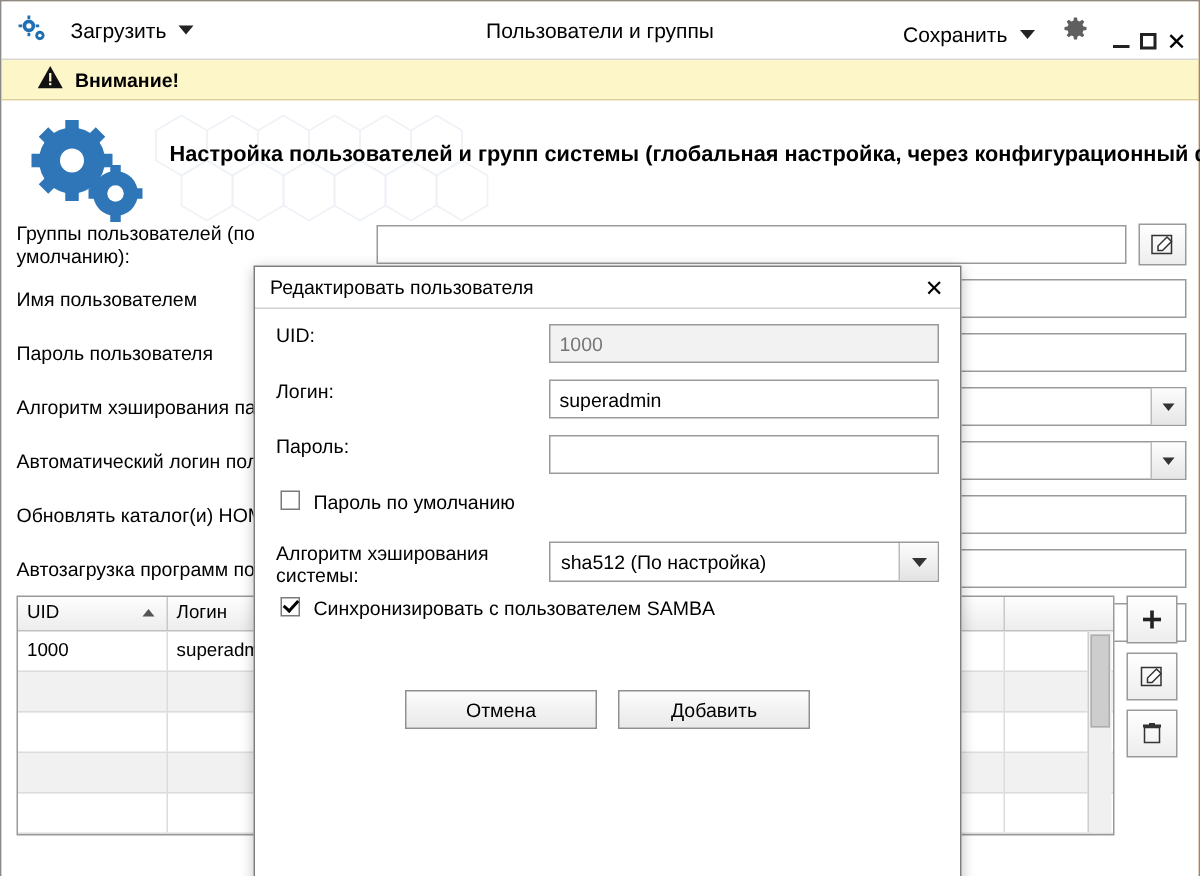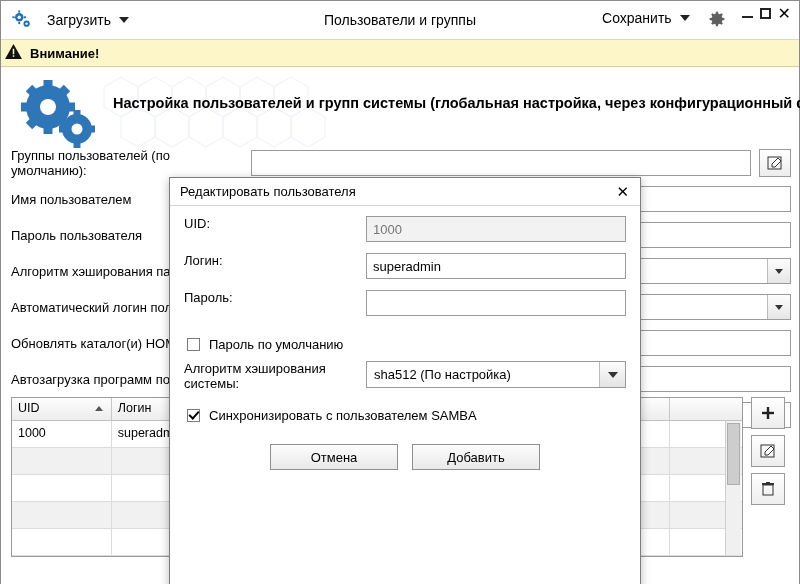--- a/index.html
+++ b/index.html
@@ -61,21 +61,21 @@
   .tb-title {
     position: absolute;
     left: 0; right: 0;
     text-align: center;
     font-size: 14px;
     pointer-events: none;
   }
   .tb-right {
     margin-left: auto;
     display: flex;
-    align-items: flex-start;
+    align-items: flex-end;
     gap: 12px;
     padding-right: 8px;
   }
   .win-buttons {
     display: flex;
     align-items: center;
     gap: 7px;
     font-size: 13px;
     padding-left: 2px;
   }
@@ -99,21 +99,21 @@
   }
 
   
   .warnbar {
     height: 26px;
     background: #fdf6c8;
     border-bottom: 1px solid #d9d0a0;
     display: flex;
     align-items: center;
     gap: 8px;
-    padding-left: 4px;
+    padding-left: 24px;
     font-size: 13px;
     font-weight: bold;
   }
   .warn-tri {
     width: 17px;
     height: 15px;
   }
 
   
   .content {
@@ -370,21 +370,20 @@
     font-size: 13px;
     padding: 0 6px;
     font-family: "Liberation Sans", sans-serif;
   }
   .dinput.disabled {
     background: #f2f2f2;
     color: #8a8a8a;
   }
   .chkrow {
     display: flex;
-    align-items: center;
     gap: 9px;
     height: 34px;
     padding-left: 3px;
   }
   .chk {
     width: 13px;
     height: 13px;
     border: 1px solid #7a7a7a;
     background: #fff;
     box-sizing: border-box;
@@ -430,21 +429,21 @@
     width: 0; height: 0;
     border-left: 5px solid transparent;
     border-right: 5px solid transparent;
     border-top: 6px solid #333;
     display: block;
   }
   .dlg-actions {
     display: flex;
     justify-content: center;
     gap: 14px;
-    margin-top: 12px;
+    margin-top: 28px;
   }
   .dbtn {
     width: 128px;
     height: 26px;
     border: 1px solid #8f8f8f;
     background: linear-gradient(#fcfcfc, #e9e9e9);
     font-size: 13px;
     font-family: "Liberation Sans", sans-serif;
     color: #000;
   }

